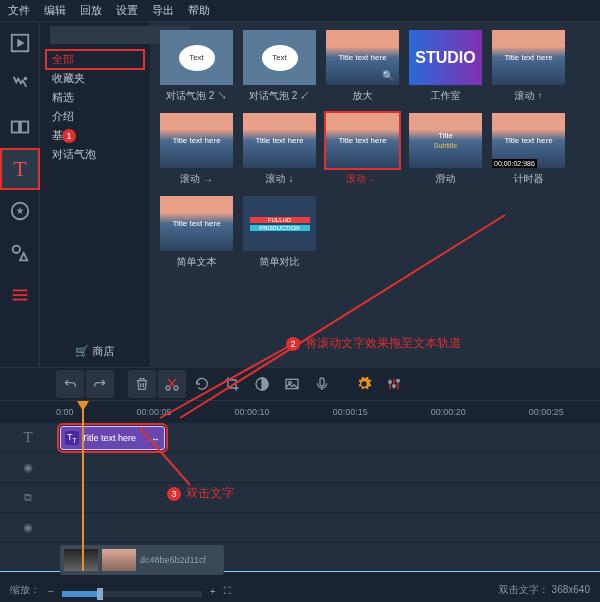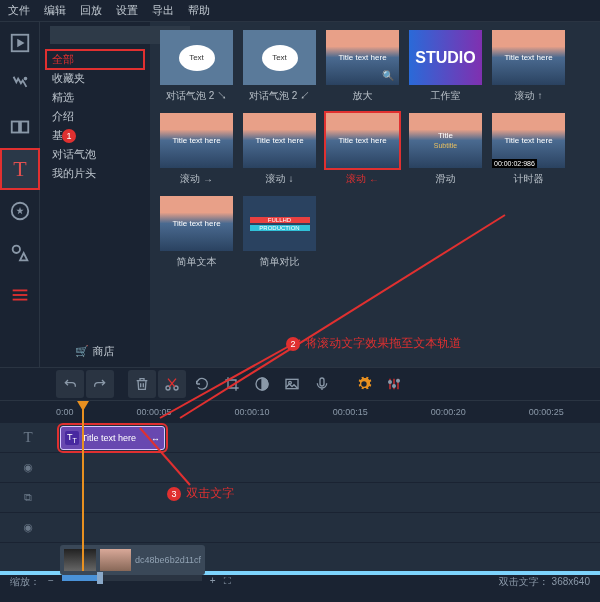--- a/index.html
+++ b/index.html
@@ -48,23 +48,23 @@
 .ruler{height:22px;background:#1a2332;display:flex;align-items:center;padding-left:56px;font-size:9px;color:#8a98a8;gap:63px;position:relative}
 .playhead{position:absolute;left:82px;top:0;width:2px;height:170px;background:#e89020;z-index:30}
 .playhead::before{content:"";position:absolute;top:0;left:-5px;width:12px;height:10px;background:#e89020;clip-path:polygon(0 0,100% 0,50% 100%)}
 .tracks{background:#232f3e;height:148px;position:relative}
 .track{height:30px;display:flex;align-items:center;border-bottom:1px solid #1a2332}
 .track-icon{width:56px;display:flex;align-items:center;justify-content:center;color:#6a7888}
 .track-content{flex:1;position:relative;height:100%}
 .clip{position:absolute;height:24px;top:3px;border-radius:3px;display:flex;align-items:center;padding:0 4px;font-size:9px;gap:3px}
 .clip.text{left:4px;width:105px;background:#6848b0;border:1px solid #d8c8ff;color:#fff}
 .clip.text.hl{outline:2px solid #e03030;outline-offset:1px}
-.clip.video{left:4px;width:145px;background:#3a4858}
+.clip.video{left:4px;width:164px;background:#3a4858}
 .vthumb{width:34px;height:22px;background:linear-gradient(#222,#666);margin-right:1px;display:inline-block}
-.bottombar{height:26px;background:#1a2332;border-top:4px solid #7dd3fc;display:flex;align-items:flex-start;padding:0 10px;gap:8px;font-size:10px;color:#8a98a8}
+.bottombar{height:26px;background:#1a2332;border-top:1px solid #7dd3fc;display:flex;align-items:flex-end;padding:0 10px;gap:8px;font-size:10px;color:#8a98a8}
 .zoom-slider{width:140px;height:6px;background:#2a3442;position:relative}
 .zoom-fill{position:absolute;left:0;top:0;height:100%;width:25%;background:#4a92d8}
 .zoom-handle{position:absolute;left:25%;top:-3px;width:6px;height:12px;background:#8aa8c8}
 .proj{margin-left:auto}
 svg line{stroke:#e03030;stroke-width:2}
 .contrast-bar{width:60px;height:6px;margin:1px 0}
 </style>
 </head>
 <body>
 
@@ -132,21 +132,20 @@
           <input class="search-box" style="">
           <span class="search-x">×</span>
         </div>
         <div class="cat-list" id="catlist">
             <div class="cat-item sel">全部</div>
             <div class="cat-item">收藏夹</div>
             <div class="cat-item">精选</div>
             <div class="cat-item">介绍</div>
             <div class="cat-item">基本</div>
             <div class="cat-item">对话气泡</div>
-            <div class="cat-item">我的片头</div>
           </div>
         <div class="shop">🛒 <span>商店</span></div>
       </div>
       <div class="gallery" id="gallery">
           <div class="gitem">
             <div class="thumb bubble">
               <div class="bubble-shape">Text</div>
             </div>
             <div class="glabel">对话气泡 2 ↘</div>
           </div>

